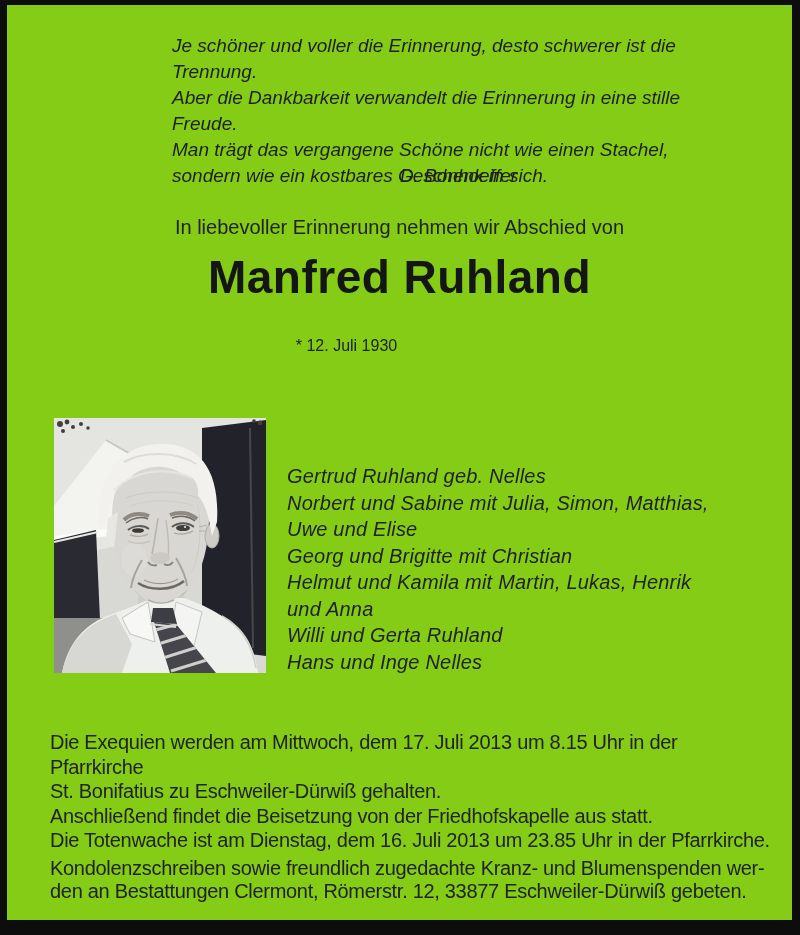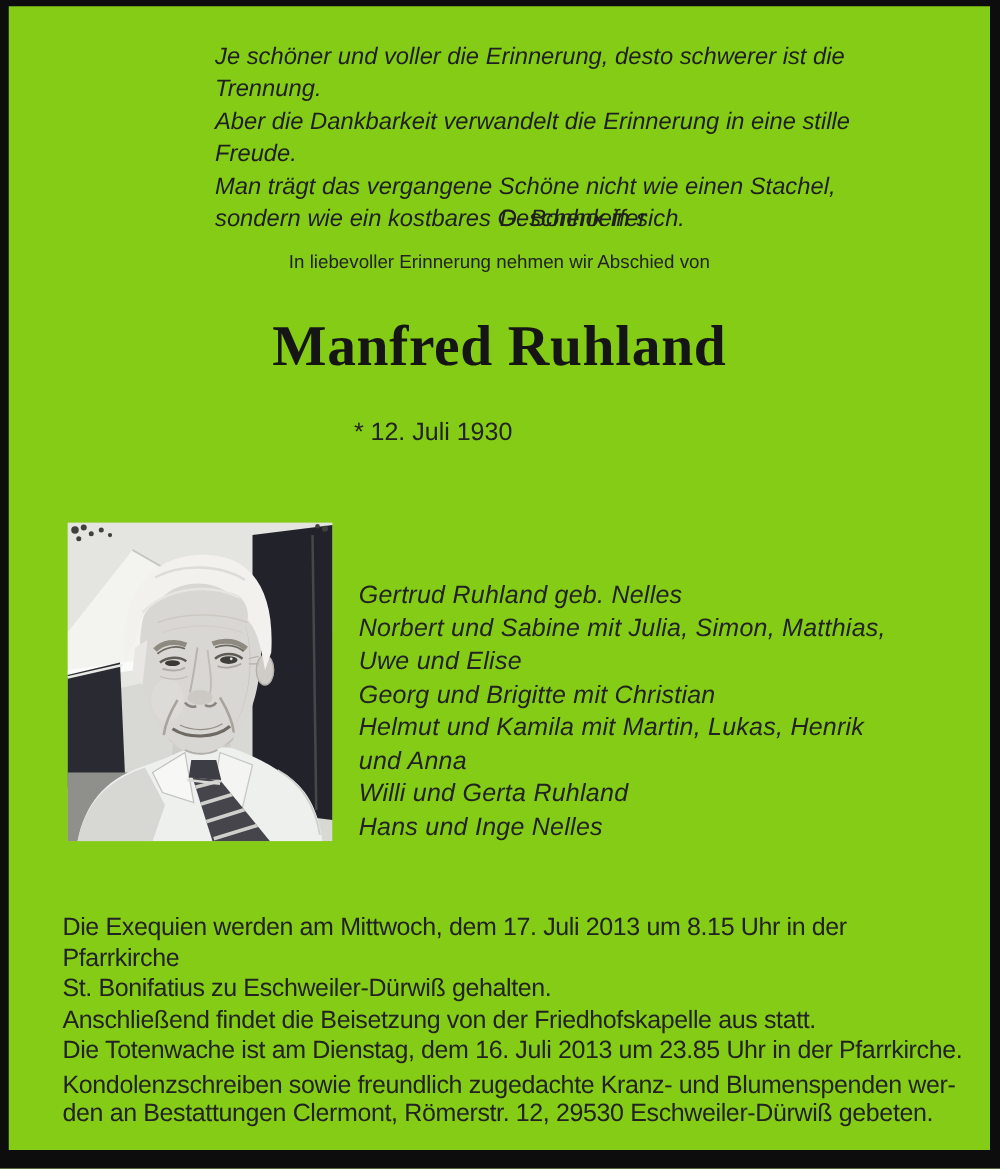--- a/index.html
+++ b/index.html
@@ -23,38 +23,37 @@
     white-space: pre-line;
   }
   .quote-attr {
     left: 165px; top: 158px; width: 573px;
     text-align: center;
     font-style: italic;
     font-size: 19px; line-height: 26px;
     color: #1f1f1f;
   }
   .intro-line {
-    left: 0; top: 193px; width: 785px;
+    left: 0; top: 210px; width: 785px;
     text-align: center;
-    font-size: 15px; line-height: 24px;
+    font-size: 20px; line-height: 24px;
     color: #222222;
   }
   .deceased-name {
     left: 0; top: 246px; width: 785px;
     text-align: center;
     font-size: 46px; line-height: 52px;
     font-weight: 600;
     letter-spacing: 0.5px;
     color: #151515;
-    font-family: Liberation Serif, serif;
   }
   .dates-row {
     left: 0; top: 329px; width: 679px;
     display: flex; justify-content: center; gap: 116px;
-    font-size: 20px; line-height: 24px;
+    font-size: 16px; line-height: 24px;
     color: #222222;
   }
   .portrait {
     left: 47px; top: 413px; width: 212px; height: 255px;
     display: block;
   }
   .family-heading {
     left: 280px; top: 415px; width: 470px;
     font-weight: 700;
     font-size: 20px; line-height: 26px;
@@ -208,15 +207,15 @@
 Helmut und Kamila mit Martin, Lukas, Henrik
 und Anna
 Willi und Gerta Ruhland
 Hans und Inge Nelles</div>
 
   <div class="abs service-block">Die Exequien werden am Mittwoch, dem 17. Juli 2013 um 8.15 Uhr in der Pfarrkirche
 St. Bonifatius zu Eschweiler-Dürwiß gehalten.
 Anschließend findet die Beisetzung von der Friedhofskapelle aus statt.
 Die Totenwache ist am Dienstag, dem 16. Juli 2013 um 23.85 Uhr in der Pfarrkirche.</div>
   <div class="abs condolence-block">Kondolenzschreiben sowie freundlich zugedachte Kranz- und Blumenspenden wer-
-den an Bestattungen Clermont, Römerstr. 12, 29530 Eschweiler-Dürwiß gebeten.</div>
+den an Bestattungen Clermont, Römerstr. 12, 33877 Eschweiler-Dürwiß gebeten.</div>
 
 </div>
 
 </body></html>

